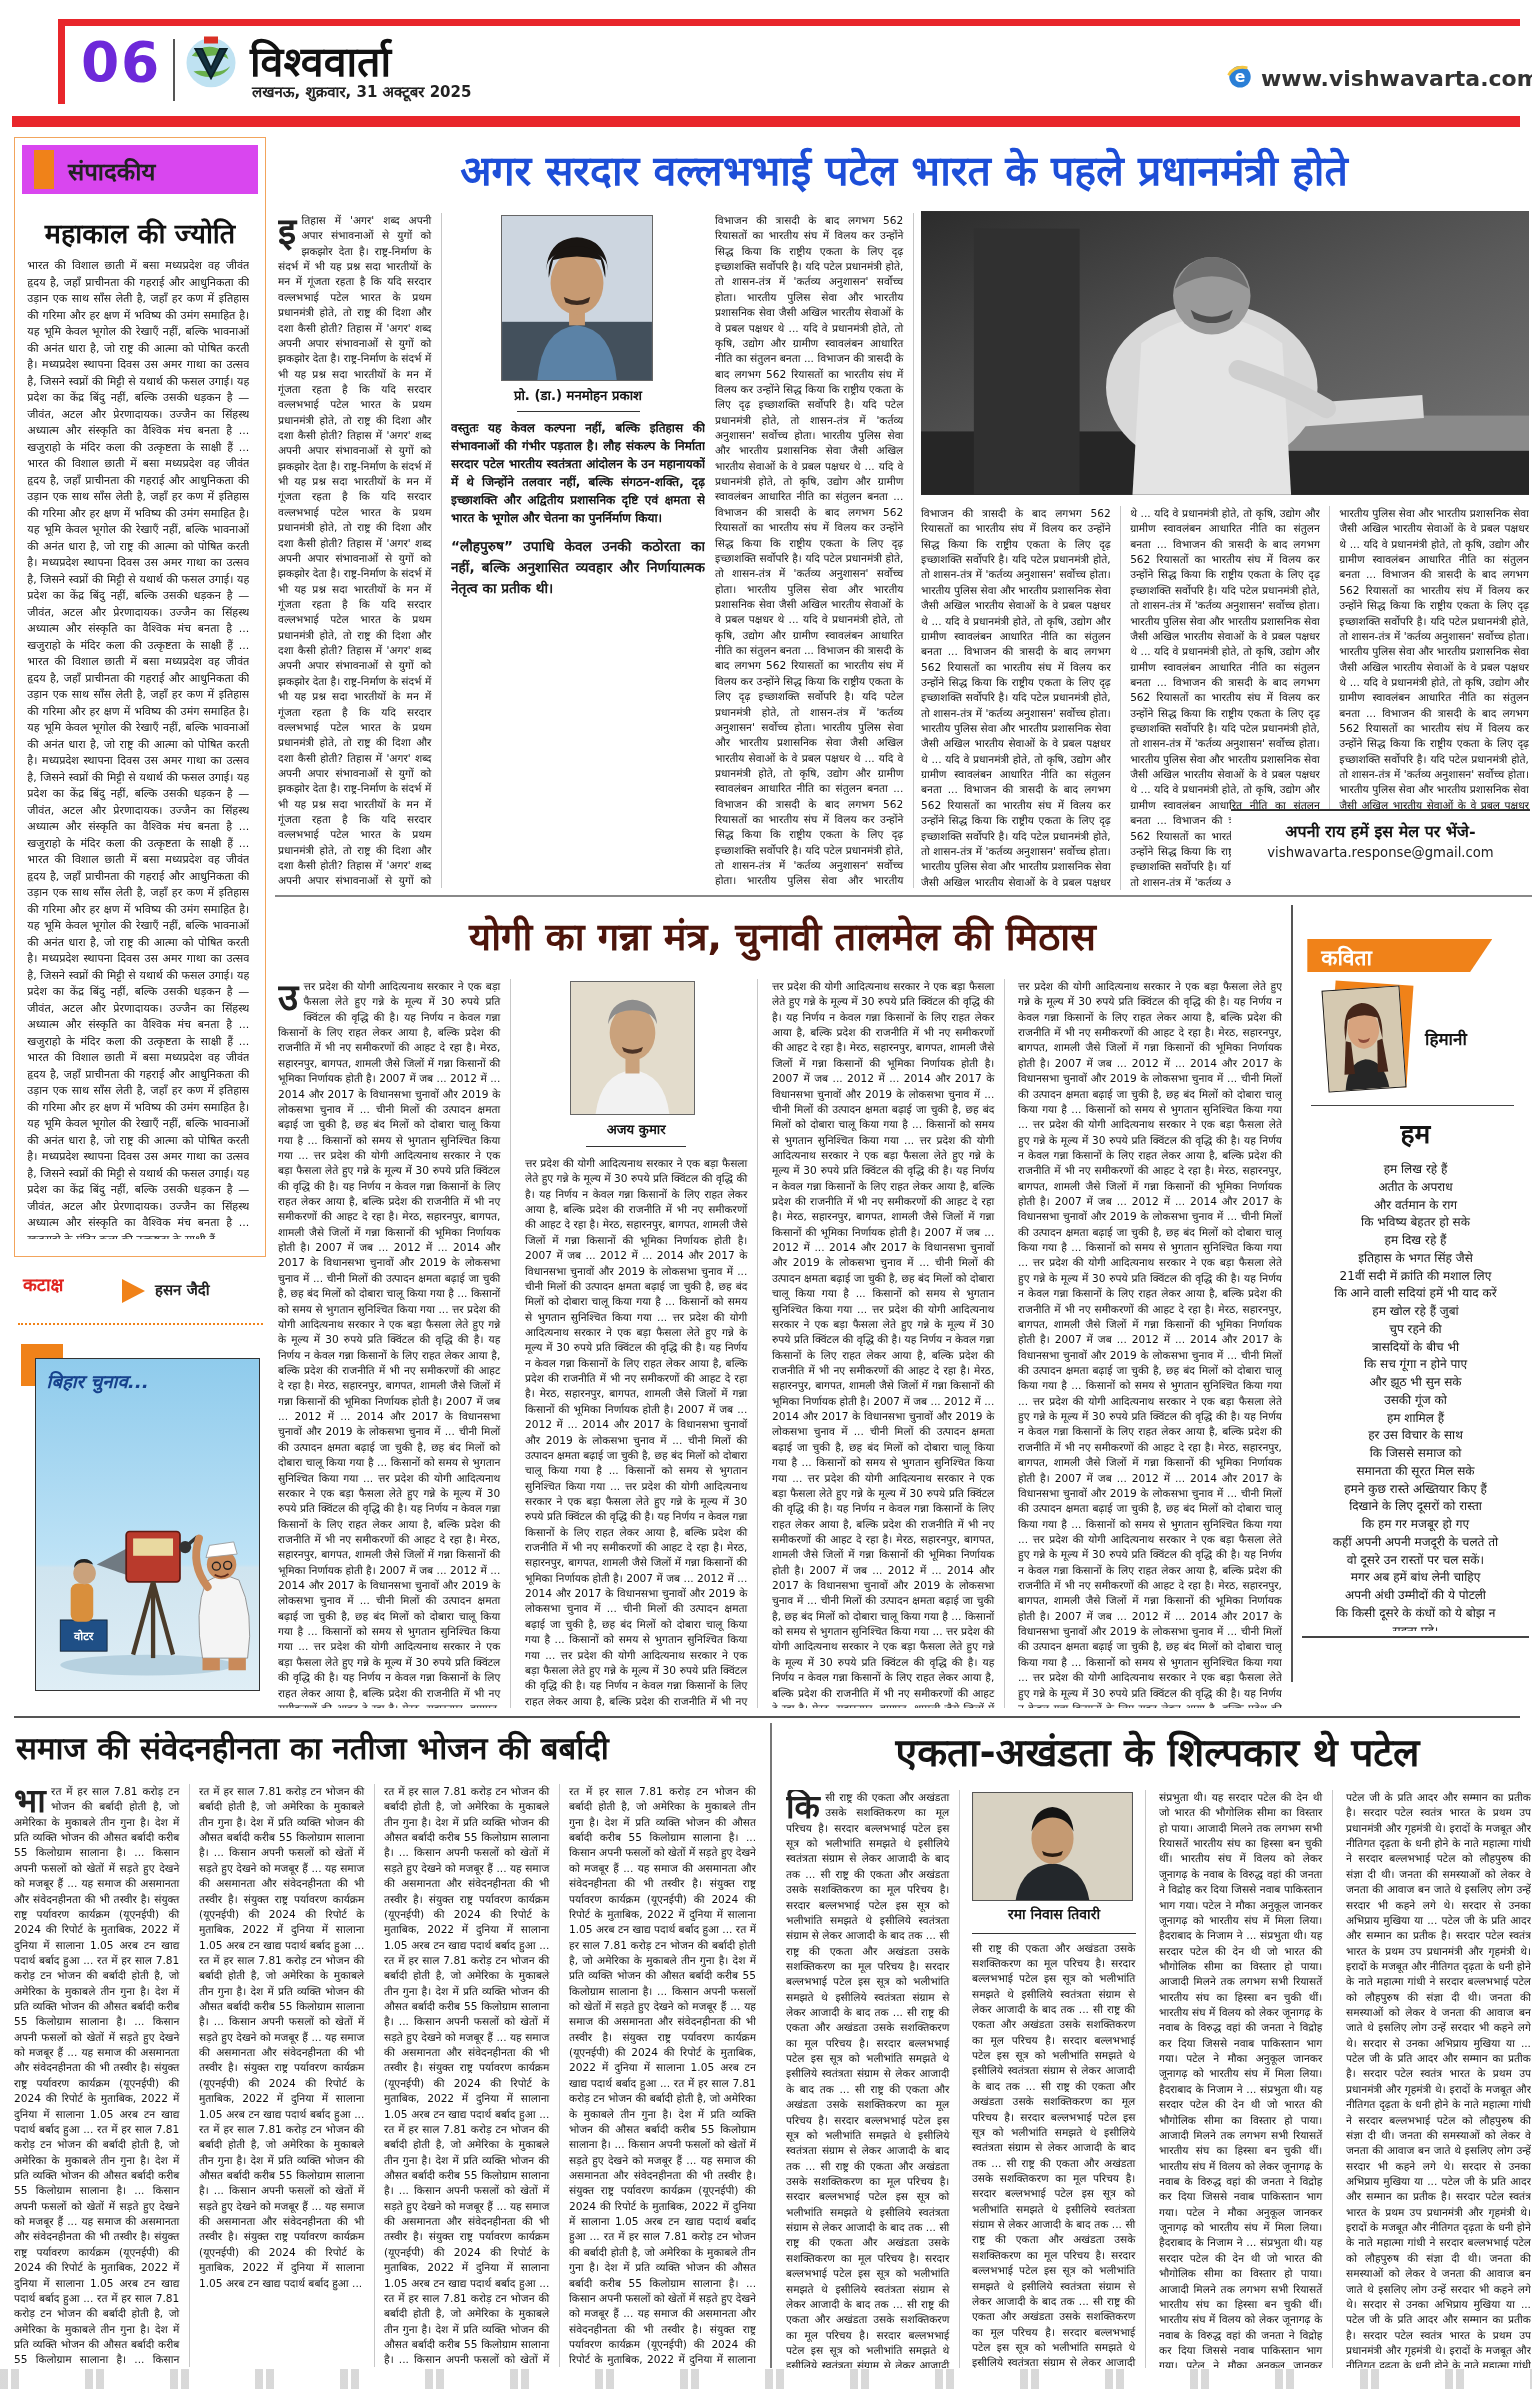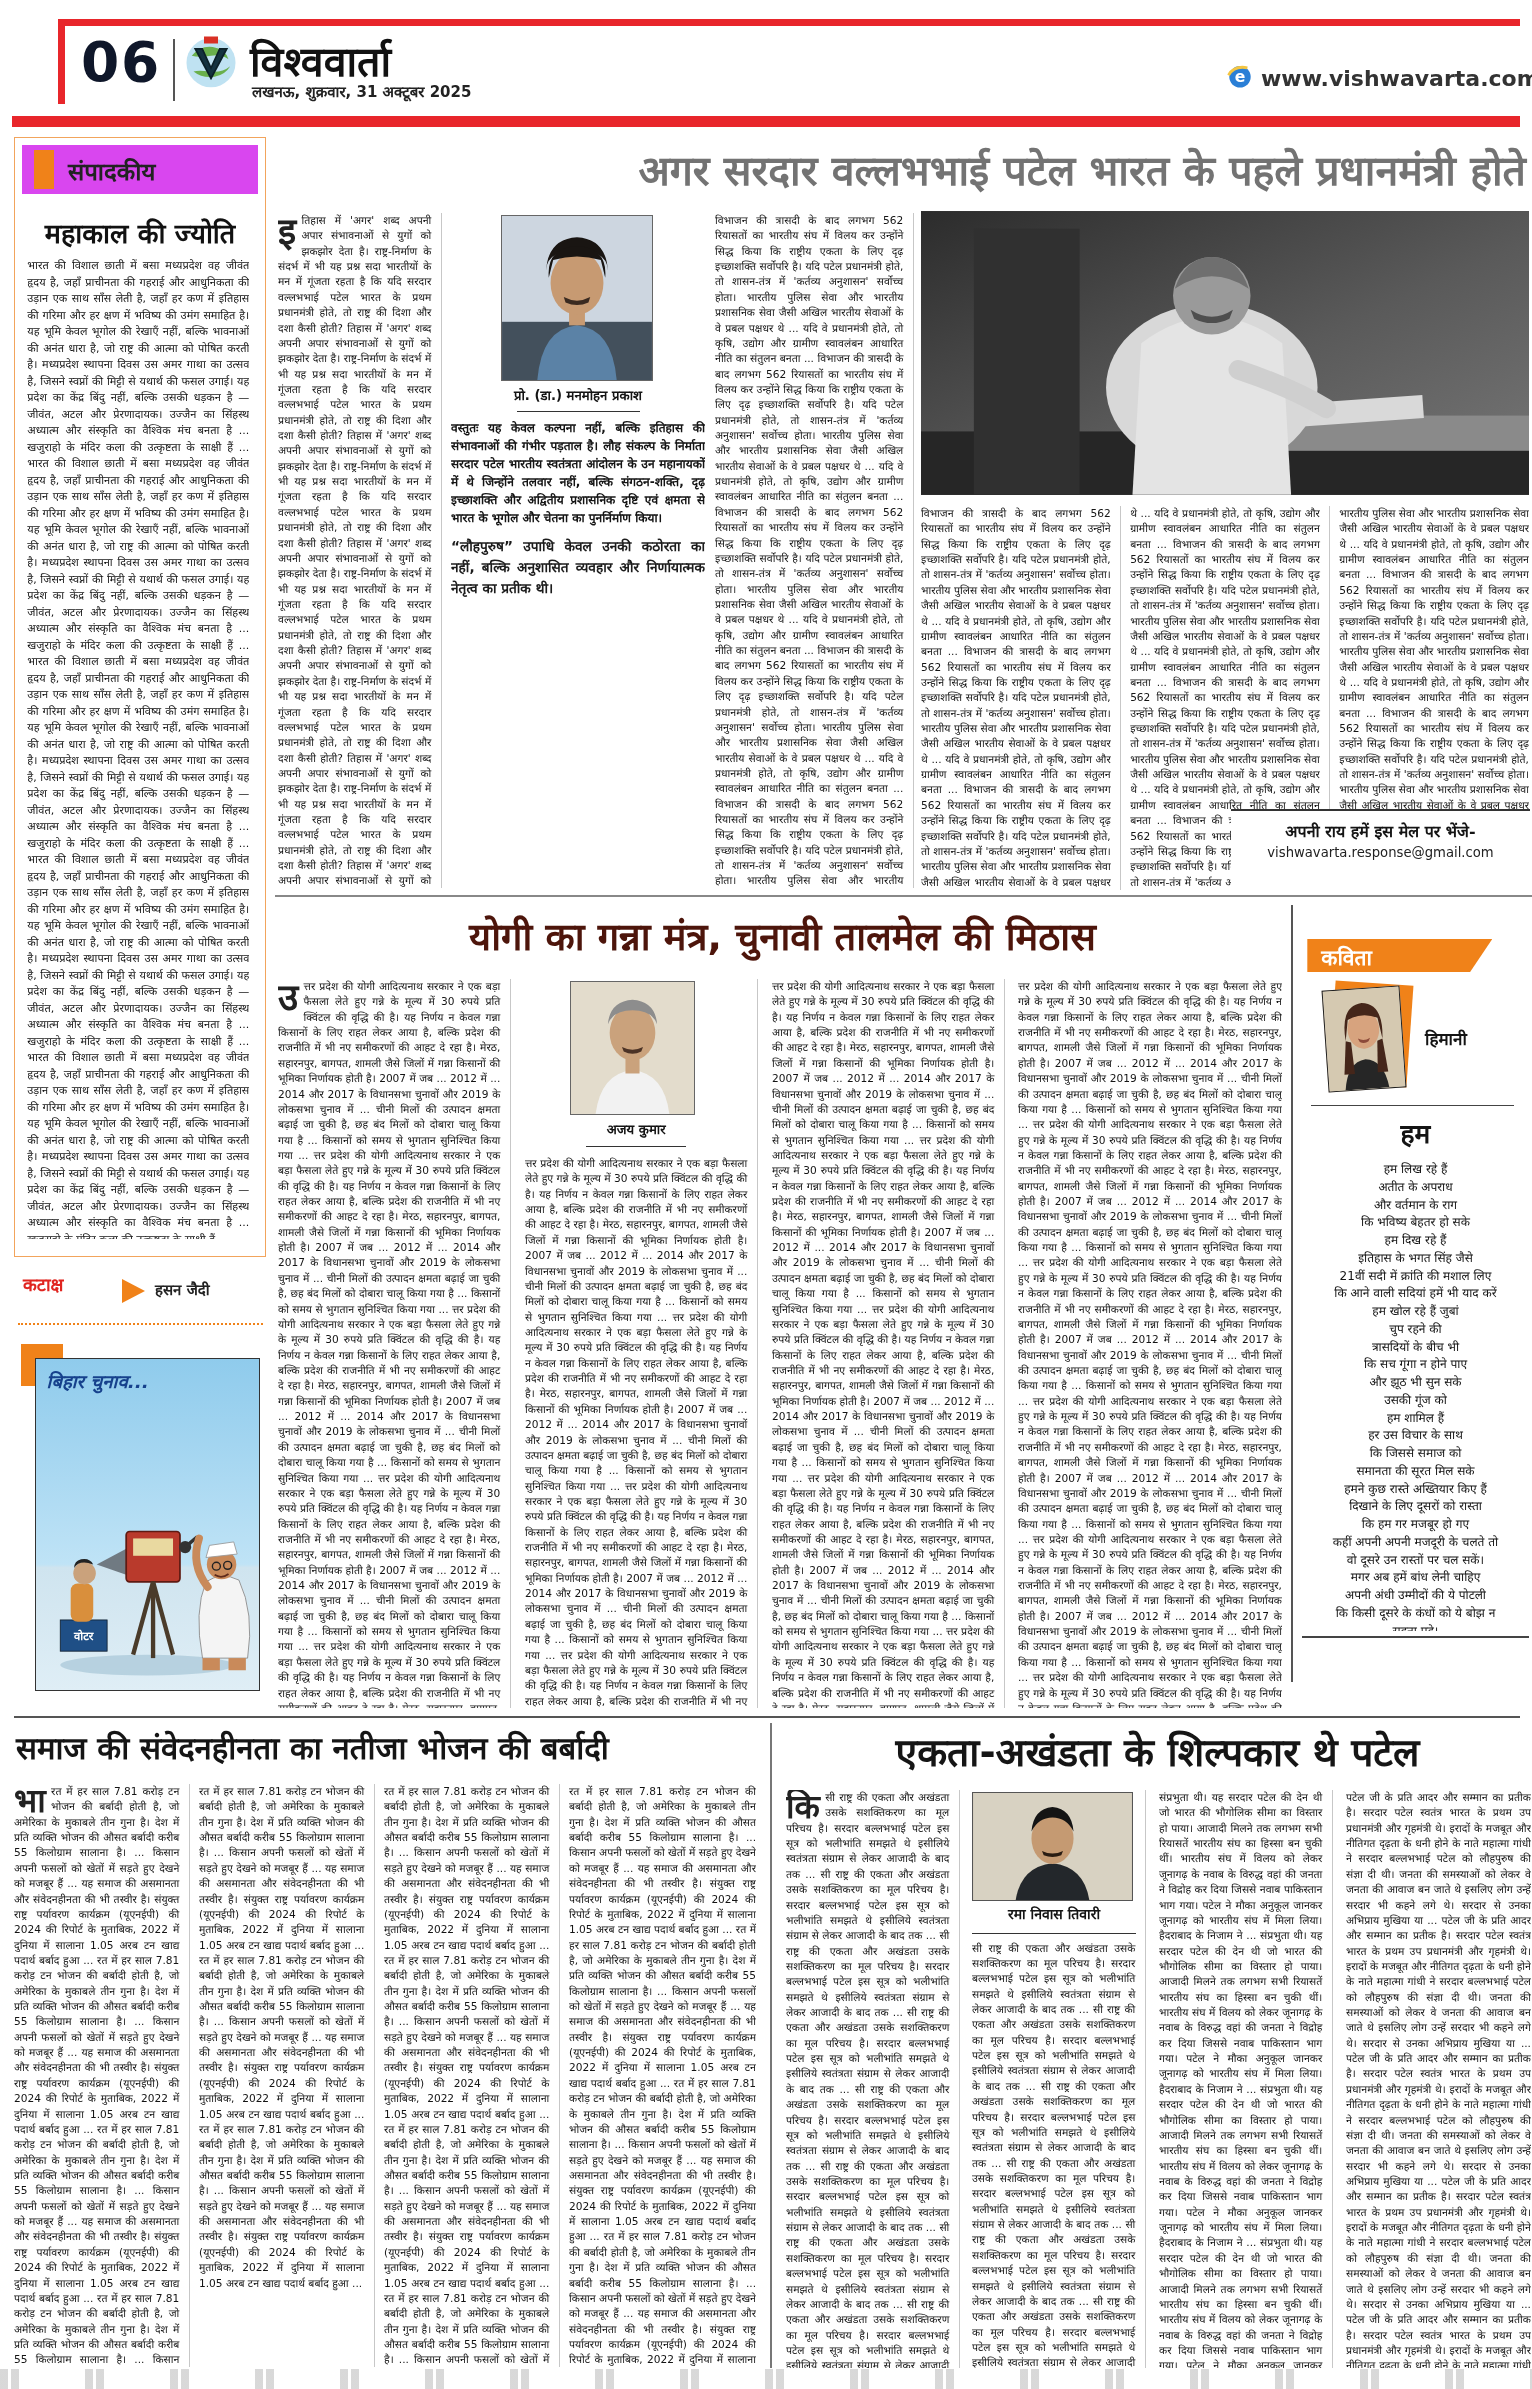--- a/index.html
+++ b/index.html
@@ -3,21 +3,21 @@
 <meta charset="utf-8">
 <style>
   html,body{margin:0;padding:0;background:#e9e9e9;}
   .page{position:relative;width:1532px;height:2389px;background:#ffffff;
         font-family:"DejaVu Sans","Liberation Sans",sans-serif;color:#141414;overflow:hidden;}
   .abs{position:absolute;}
 
   
   .top-redline{left:58px;top:19.4px;width:1462px;height:7px;background:#e8262b;}
   .left-redbar{left:58px;top:19.4px;width:7px;height:85px;background:#e8262b;}
-  .page-number{left:81px;top:30px;font-size:55px;font-weight:bold;color:#0f172a;letter-spacing:1.8px;}
+  .page-number{left:81px;top:30px;font-size:55px;font-weight:bold;color:#6d28d9;letter-spacing:1.8px;}
   .head-divider{left:173px;top:39px;width:1.8px;height:62px;background:#555;}
   .logo-wrap{left:183px;top:33px;width:56px;height:56px;}
   .masthead{left:250px;top:32px;font-size:41px;font-weight:bold;color:#111;}
   .dateline{left:252px;top:81px;font-size:15px;font-weight:bold;color:#222;}
   .section-title{left:696px;top:41px;width:317px;text-align:center;font-size:37px;font-weight:bold;color:#111;}
   .website{left:1226px;top:62px;display:flex;align-items:center;gap:7px;font-size:22px;font-weight:bold;color:#333;}
   .header-bottom-rule{left:12.3px;top:116px;width:1508px;height:11.4px;background:#e8262b;}
 
   
   .edit-box{left:14px;top:137px;width:252px;height:1120px;border:1.8px solid #f2a45c;box-sizing:border-box;background:#fff;}
@@ -28,21 +28,21 @@
   .edit-body{position:absolute;left:12.3px;top:120px;width:222px;height:981px;overflow:hidden;
              font-size:11px;line-height:1.5;text-align:justify;}
 
   
   .ncol{box-sizing:border-box;overflow:hidden;font-size:10.6px;line-height:1.45;text-align:justify;}
   .rule-r{border-right:0.9px solid #c7c7c7;padding-right:9.7px;}
   .dropcap{float:left;font-size:37px;line-height:.85;font-weight:bold;padding:2.6px 5.3px 0 0;color:#222;}
   .dropcap.sm{font-size:33px;}
 
   
-  .lead-headline{left:282px;top:141px;width:1244px;text-align:right;font-size:41px;font-weight:bold;color:#737373;}
+  .lead-headline{left:282px;top:141px;width:1244px;text-align:center;font-size:41px;font-weight:bold;color:#1d4ed8;}
   .lead-colA{left:278px;top:213px;width:164px;height:675px;}
   .lead-colB{left:451px;top:211px;width:254px;height:676px;overflow:hidden;}
   .lead-colC{left:715px;top:213px;width:199px;height:675px;}
   .authcard{width:155px;margin:3.5px auto 0;text-align:center;}
   .authcard .ph{width:150px;height:164px;border:0.9px solid #666;background:#cfd8e2;}
   .authname{font-size:13.2px;font-weight:bold;margin-top:5.3px;}
   .authrule{border-bottom:1.8px solid #333;margin:7px 16px;}
   .lead-bold{font-size:12px;line-height:1.5;font-weight:bold;text-align:justify;}
   .pull-quote{font-size:13.7px;line-height:1.55;font-weight:bold;text-align:justify;margin-top:8.8px;color:#1c1c1c;}
   .patel-photo{left:921px;top:211px;width:608px;height:284px;background:#4c4c4c;}

